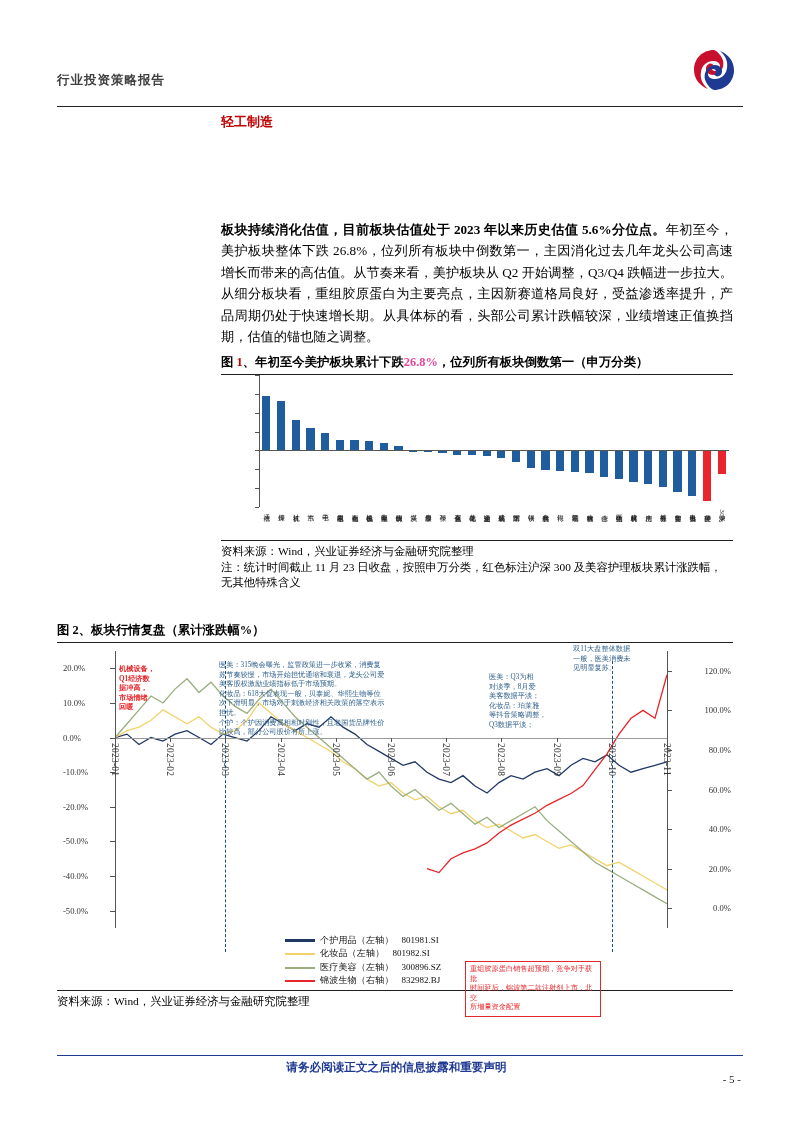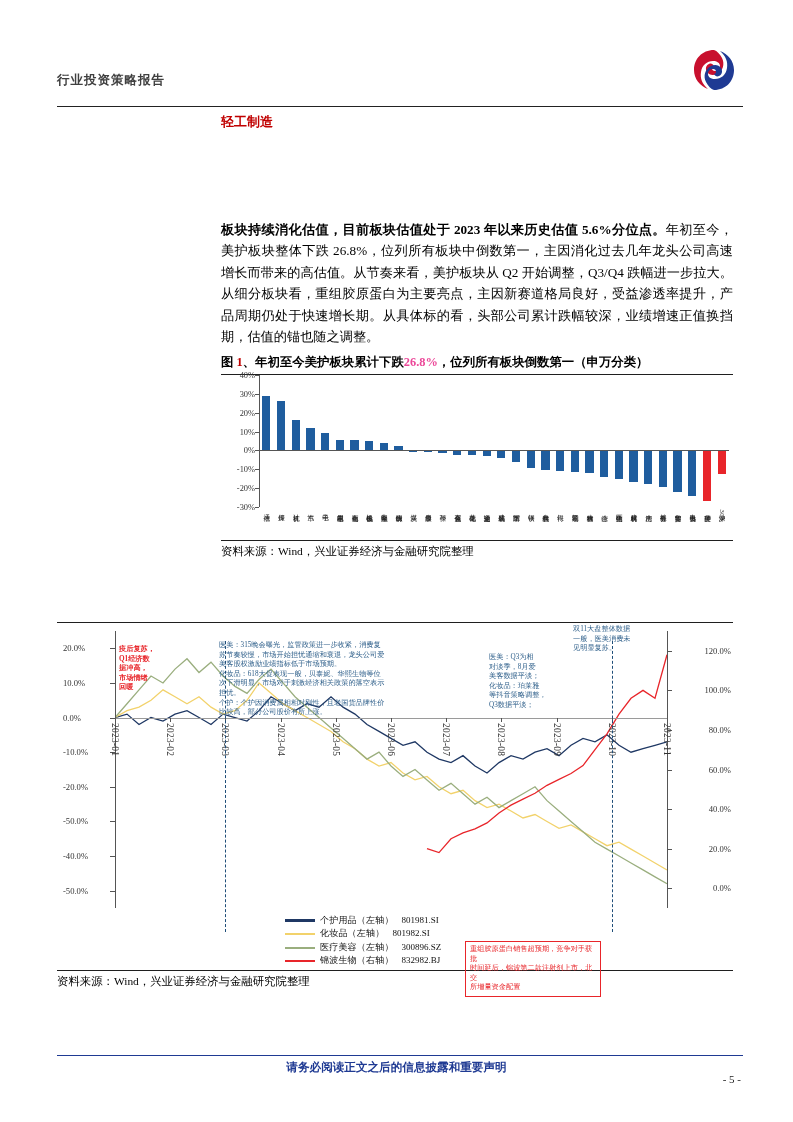--- a/index.html
+++ b/index.html
@@ -118,30 +118,20 @@
   </div>
 
   <div class="fig1">
     <div class="fig-title">
       <span>图</span>
       <span class="num">1</span><span>、年初至今美护板块累计下跌</span><span class="pct">26.8%</span><span>，位列所有板块倒数第一（申万分类）</span>
     </div>
     <div class="fig-rule"></div>
 
     <div class="c1" id="chart1">
-      <div class="yaxisbox" id="c1y">
-          <div class="ylab" style="top: 0px;">40%</div>
-          <div class="ylab" style="top: 18.8571px;">30%</div>
-          <div class="ylab" style="top: 37.7143px;">20%</div>
-          <div class="ylab" style="top: 56.5714px;">10%</div>
-          <div class="ylab" style="top: 75.4286px;">0%</div>
-          <div class="ylab" style="top: 94.2857px;">-10%</div>
-          <div class="ylab" style="top: 113.143px;">-20%</div>
-          <div class="ylab" style="top: 132px;">-30%</div>
-        </div>
       <div class="plot" id="c1p" style="height: 132px;">
         <div class="axisline"></div>
         <div class="bars" id="c1bars">
             <div class="bcell">
               <div class="bar" style="top: 20.7429px; height: 54.6857px;"></div>
             </div>
             <div class="bcell">
               <div class="bar" style="top: 26.4px; height: 49.0286px;"></div>
             </div>
             <div class="bcell">
@@ -341,24 +331,29 @@
           </div>
           <div class="xcell">
             <span class="xlab">沪深300</span>
           </div>
         </div>
     </div>
 
     <div class="fig-rule-b"></div>
     <div class="fig-src">
       <div>资料来源：Wind，兴业证券经济与金融研究院整理</div>
+      <div>注：统计时间截止 11 月 23 日收盘，按照申万分类，红色标注沪深 300 及美容护理板块累计涨跌幅，无其他特殊含义</div>
     </div>
   </div>
 
   <div class="fig2">
+    <div class="fig-title">
+      <span>图</span>
+      <span>2</span><span>、板块行情复盘（累计涨跌幅%）</span>
+    </div>
     <div class="fig-rule"></div>
 
     <div class="c2" id="chart2">
       <div class="plot" id="c2p">
         <svg id="c2svg" preserveAspectRatio="none" viewBox="0 0 552 277" width="552" height="277">
             <path d="M0.00 86.56 L12.00 83.10 L24.00 93.49 L36.00 86.56 L48.00 90.03 L60.00 83.10 L72.00 79.64 L84.00 86.56 L96.00 93.49 L108.00 83.10 L120.00 86.56 L132.00 90.03 L144.00 79.64 L156.00 65.79 L168.00 72.71 L180.00 79.64 L192.00 72.71 L204.00 76.18 L216.00 65.79 L228.00 76.18 L240.00 83.10 L252.00 93.49 L264.00 100.41 L276.00 107.34 L288.00 114.26 L300.00 110.80 L312.00 121.19 L324.00 128.11 L336.00 131.57 L348.00 124.65 L360.00 135.04 L372.00 141.96 L384.00 131.57 L396.00 124.65 L408.00 128.11 L420.00 121.19 L432.00 117.72 L444.00 124.65 L456.00 114.26 L468.00 107.34 L480.00 110.80 L492.00 103.88 L504.00 114.26 L516.00 121.19 L528.00 117.72 L540.00 114.26 L552.00 110.80 " fill="none" stroke="#1f3864" stroke-width="1.3"></path>
             <path d="M0.00 86.56 L12.00 79.64 L24.00 76.18 L36.00 69.25 L48.00 58.86 L60.00 65.79 L72.00 72.71 L84.00 65.79 L96.00 76.18 L108.00 83.10 L120.00 79.64 L132.00 69.25 L144.00 51.94 L156.00 62.33 L168.00 72.71 L180.00 79.64 L192.00 86.56 L204.00 93.49 L216.00 100.41 L228.00 110.80 L240.00 117.72 L252.00 128.11 L264.00 135.04 L276.00 131.57 L288.00 141.96 L300.00 148.89 L312.00 145.43 L324.00 155.81 L336.00 162.74 L348.00 159.27 L360.00 169.66 L372.00 176.59 L384.00 173.13 L396.00 180.05 L408.00 186.98 L420.00 183.51 L432.00 190.44 L444.00 197.36 L456.00 193.90 L468.00 200.82 L480.00 207.75 L492.00 214.68 L504.00 211.21 L516.00 218.14 L528.00 225.06 L540.00 231.99 L552.00 238.91 " fill="none" stroke="#f2d26b" stroke-width="1.3"></path>
             <path d="M0.00 86.56 L12.00 72.71 L24.00 58.86 L36.00 45.01 L48.00 51.94 L60.00 38.09 L72.00 27.70 L84.00 41.55 L96.00 31.16 L108.00 45.01 L120.00 55.40 L132.00 62.33 L144.00 48.47 L156.00 38.09 L168.00 51.94 L180.00 65.79 L192.00 76.18 L204.00 86.56 L216.00 96.95 L228.00 107.34 L240.00 117.72 L252.00 128.11 L264.00 121.19 L276.00 135.04 L288.00 145.43 L300.00 138.50 L312.00 148.89 L324.00 159.27 L336.00 152.35 L348.00 162.74 L360.00 173.13 L372.00 166.20 L384.00 176.59 L396.00 169.66 L408.00 162.74 L420.00 155.81 L432.00 169.66 L444.00 180.05 L456.00 190.44 L468.00 200.82 L480.00 211.21 L492.00 218.14 L504.00 225.06 L516.00 231.99 L528.00 238.91 L540.00 245.84 L552.00 252.76 " fill="none" stroke="#9aae7e" stroke-width="1.3"></path>
             <path d="M312.00 217.64 L324.00 221.60 L336.00 207.75 L348.00 201.81 L360.00 197.86 L372.00 191.92 L384.00 182.03 L396.00 174.11 L408.00 168.18 L420.00 162.24 L432.00 154.33 L444.00 148.39 L456.00 142.46 L468.00 134.54 L480.00 118.71 L492.00 102.89 L504.00 83.10 L516.00 67.27 L528.00 59.36 L540.00 67.27 L552.00 23.74 " fill="none" stroke="#e8252a" stroke-width="1.3"></path>
           </svg>
@@ -414,21 +409,21 @@
           <div class="xlab" style="left: 444.4px; top: 99.5625px;">2023-08</div>
           <div class="xtk" style="left: 444.4px; top: 94.5625px; height: 4px;"></div>
           <div class="xlab" style="left: 499.6px; top: 99.5625px;">2023-09</div>
           <div class="xtk" style="left: 499.6px; top: 94.5625px; height: 4px;"></div>
           <div class="xlab" style="left: 554.8px; top: 99.5625px;">2023-10</div>
           <div class="xtk" style="left: 554.8px; top: 94.5625px; height: 4px;"></div>
           <div class="xlab" style="left: 610px; top: 99.5625px;">2023-11</div>
           <div class="xtk" style="left: 610px; top: 94.5625px; height: 4px;"></div>
         </div>
 
-      <div class="anno red" id="an1" style="left: 62px; top: 22px; width: 60px;">疫后复苏，
+      <div class="anno red" id="an1" style="left: 62px; top: 22px; width: 60px;">机械设备，
 Q1经济数
 据冲高，
 市场情绪
 回暖</div>
       <div class="anno navy" id="an2" style="left: 162px; top: 18px; width: 262px;">医美：315晚会曝光，监管政策进一步收紧，消费复
 苏节奏较慢，市场开始担忧通缩和衰退，龙头公司爱
 美客股权激励业绩指标低于市场预期。
 化妆品：618大促表现一般，贝泰妮、华熙生物等位
 次下滑明显，市场对于刺激经济相关政策的落空表示
 担忧。

